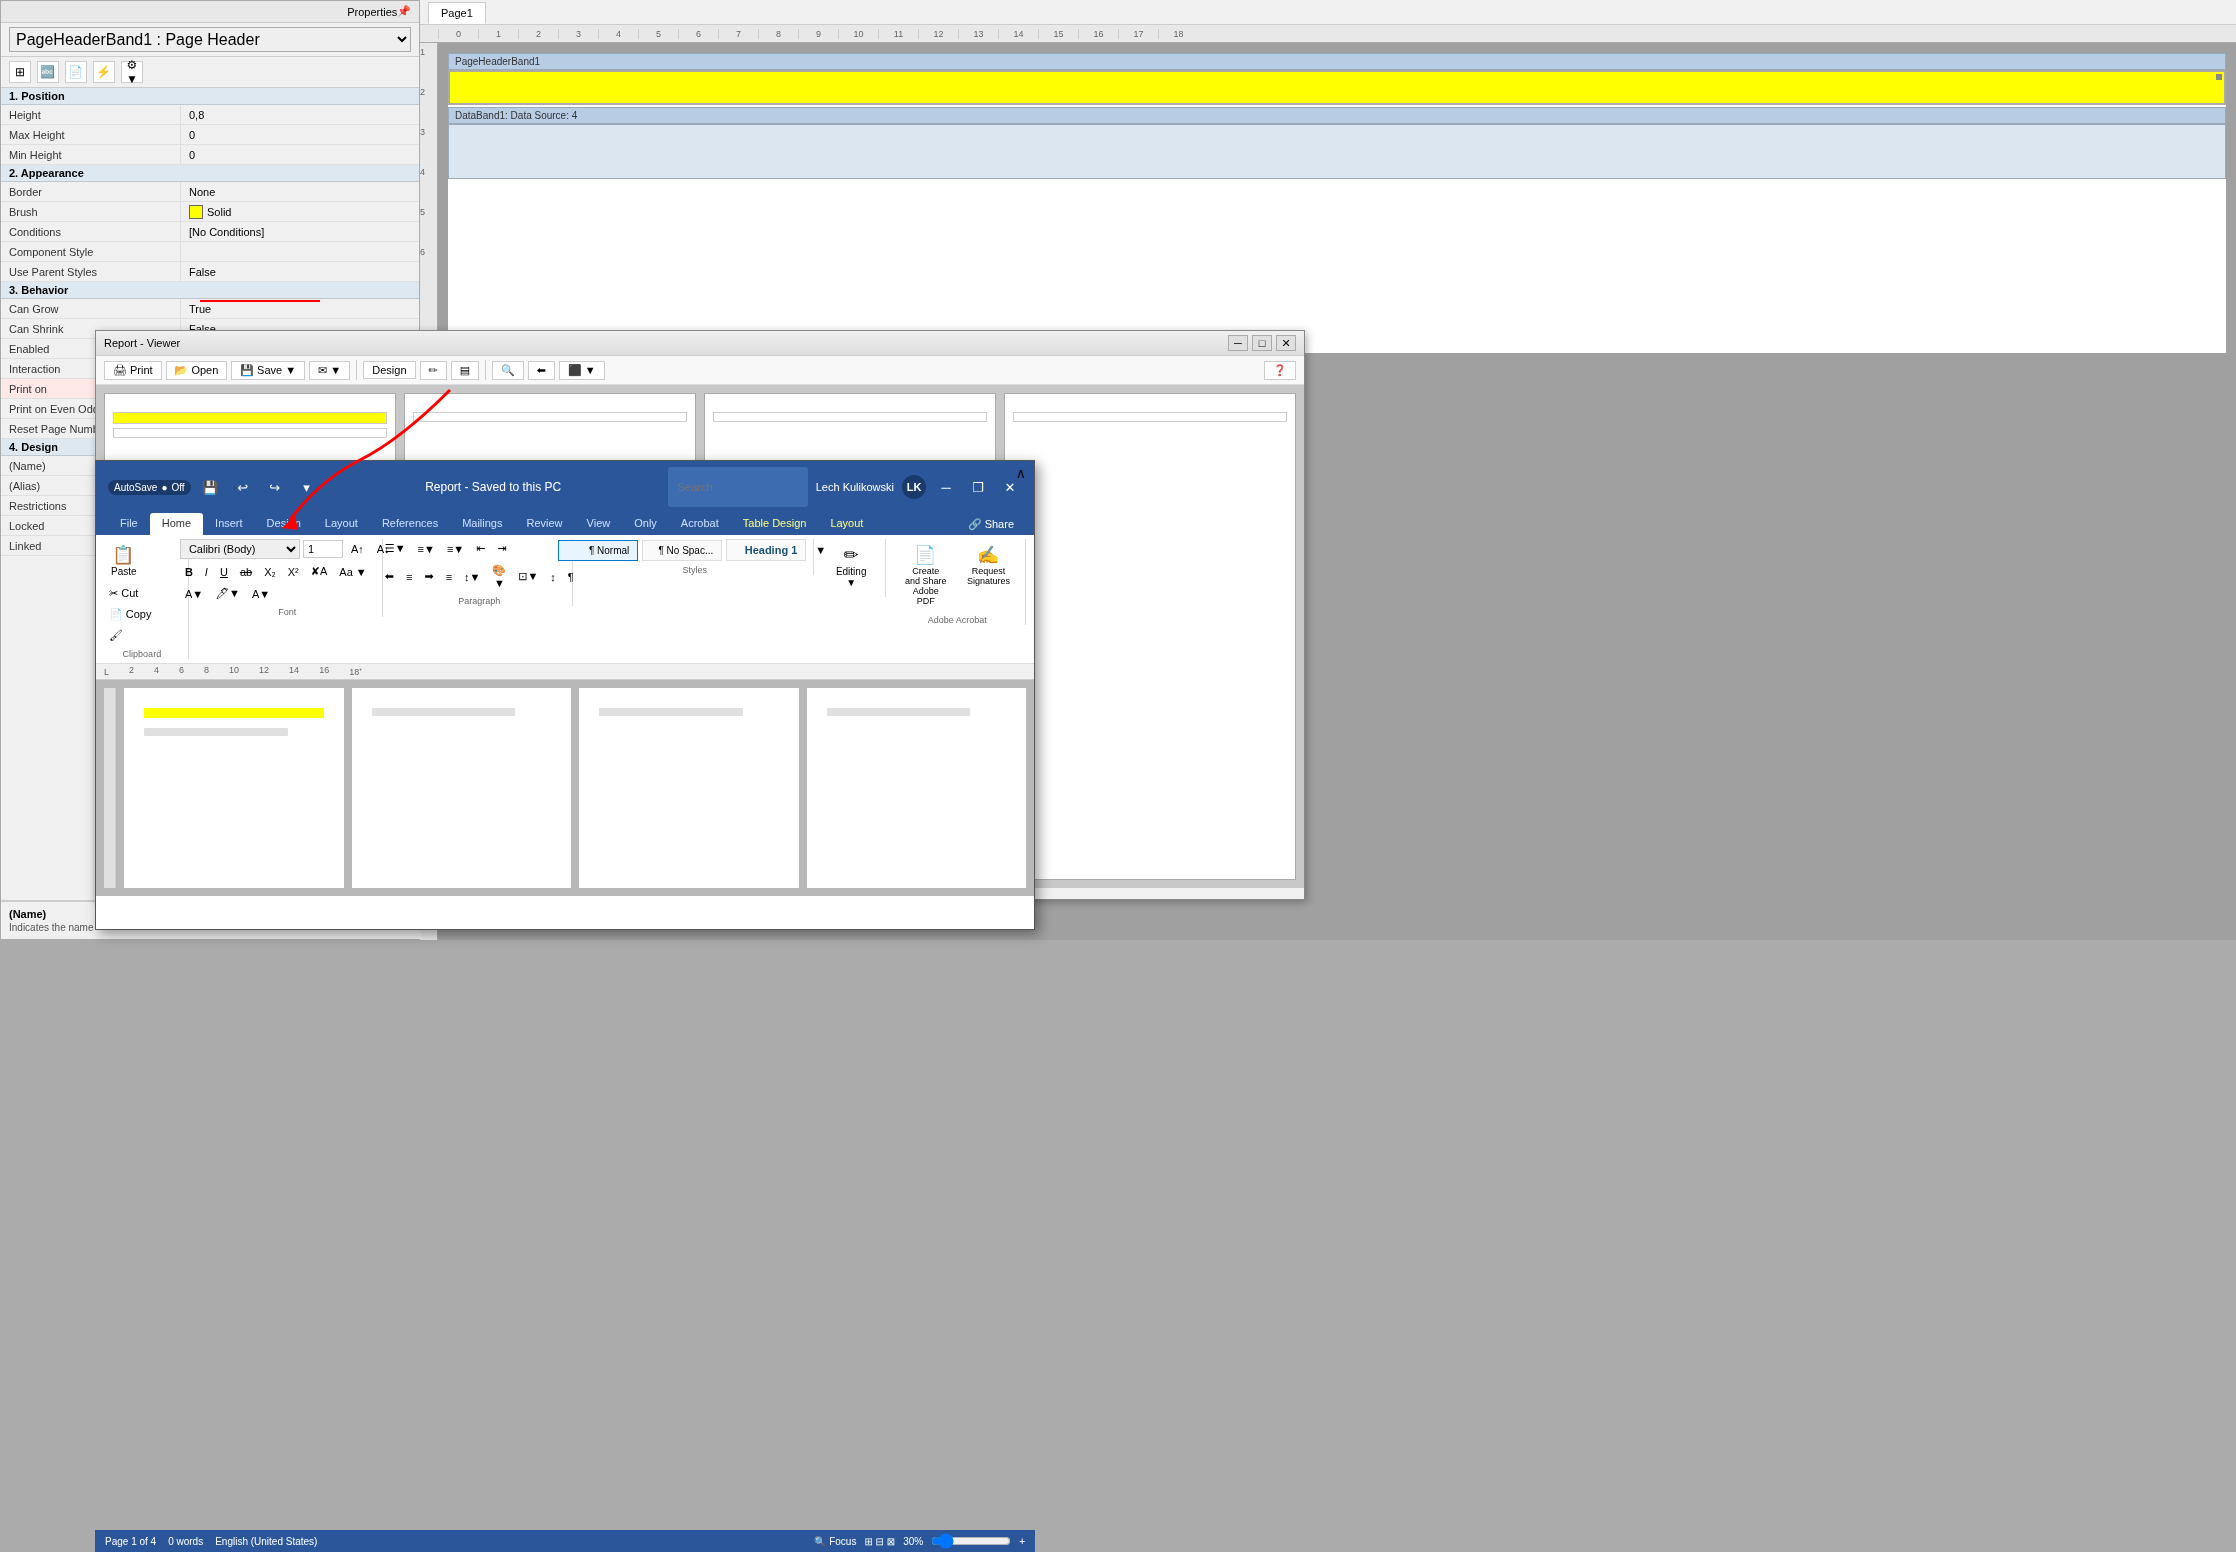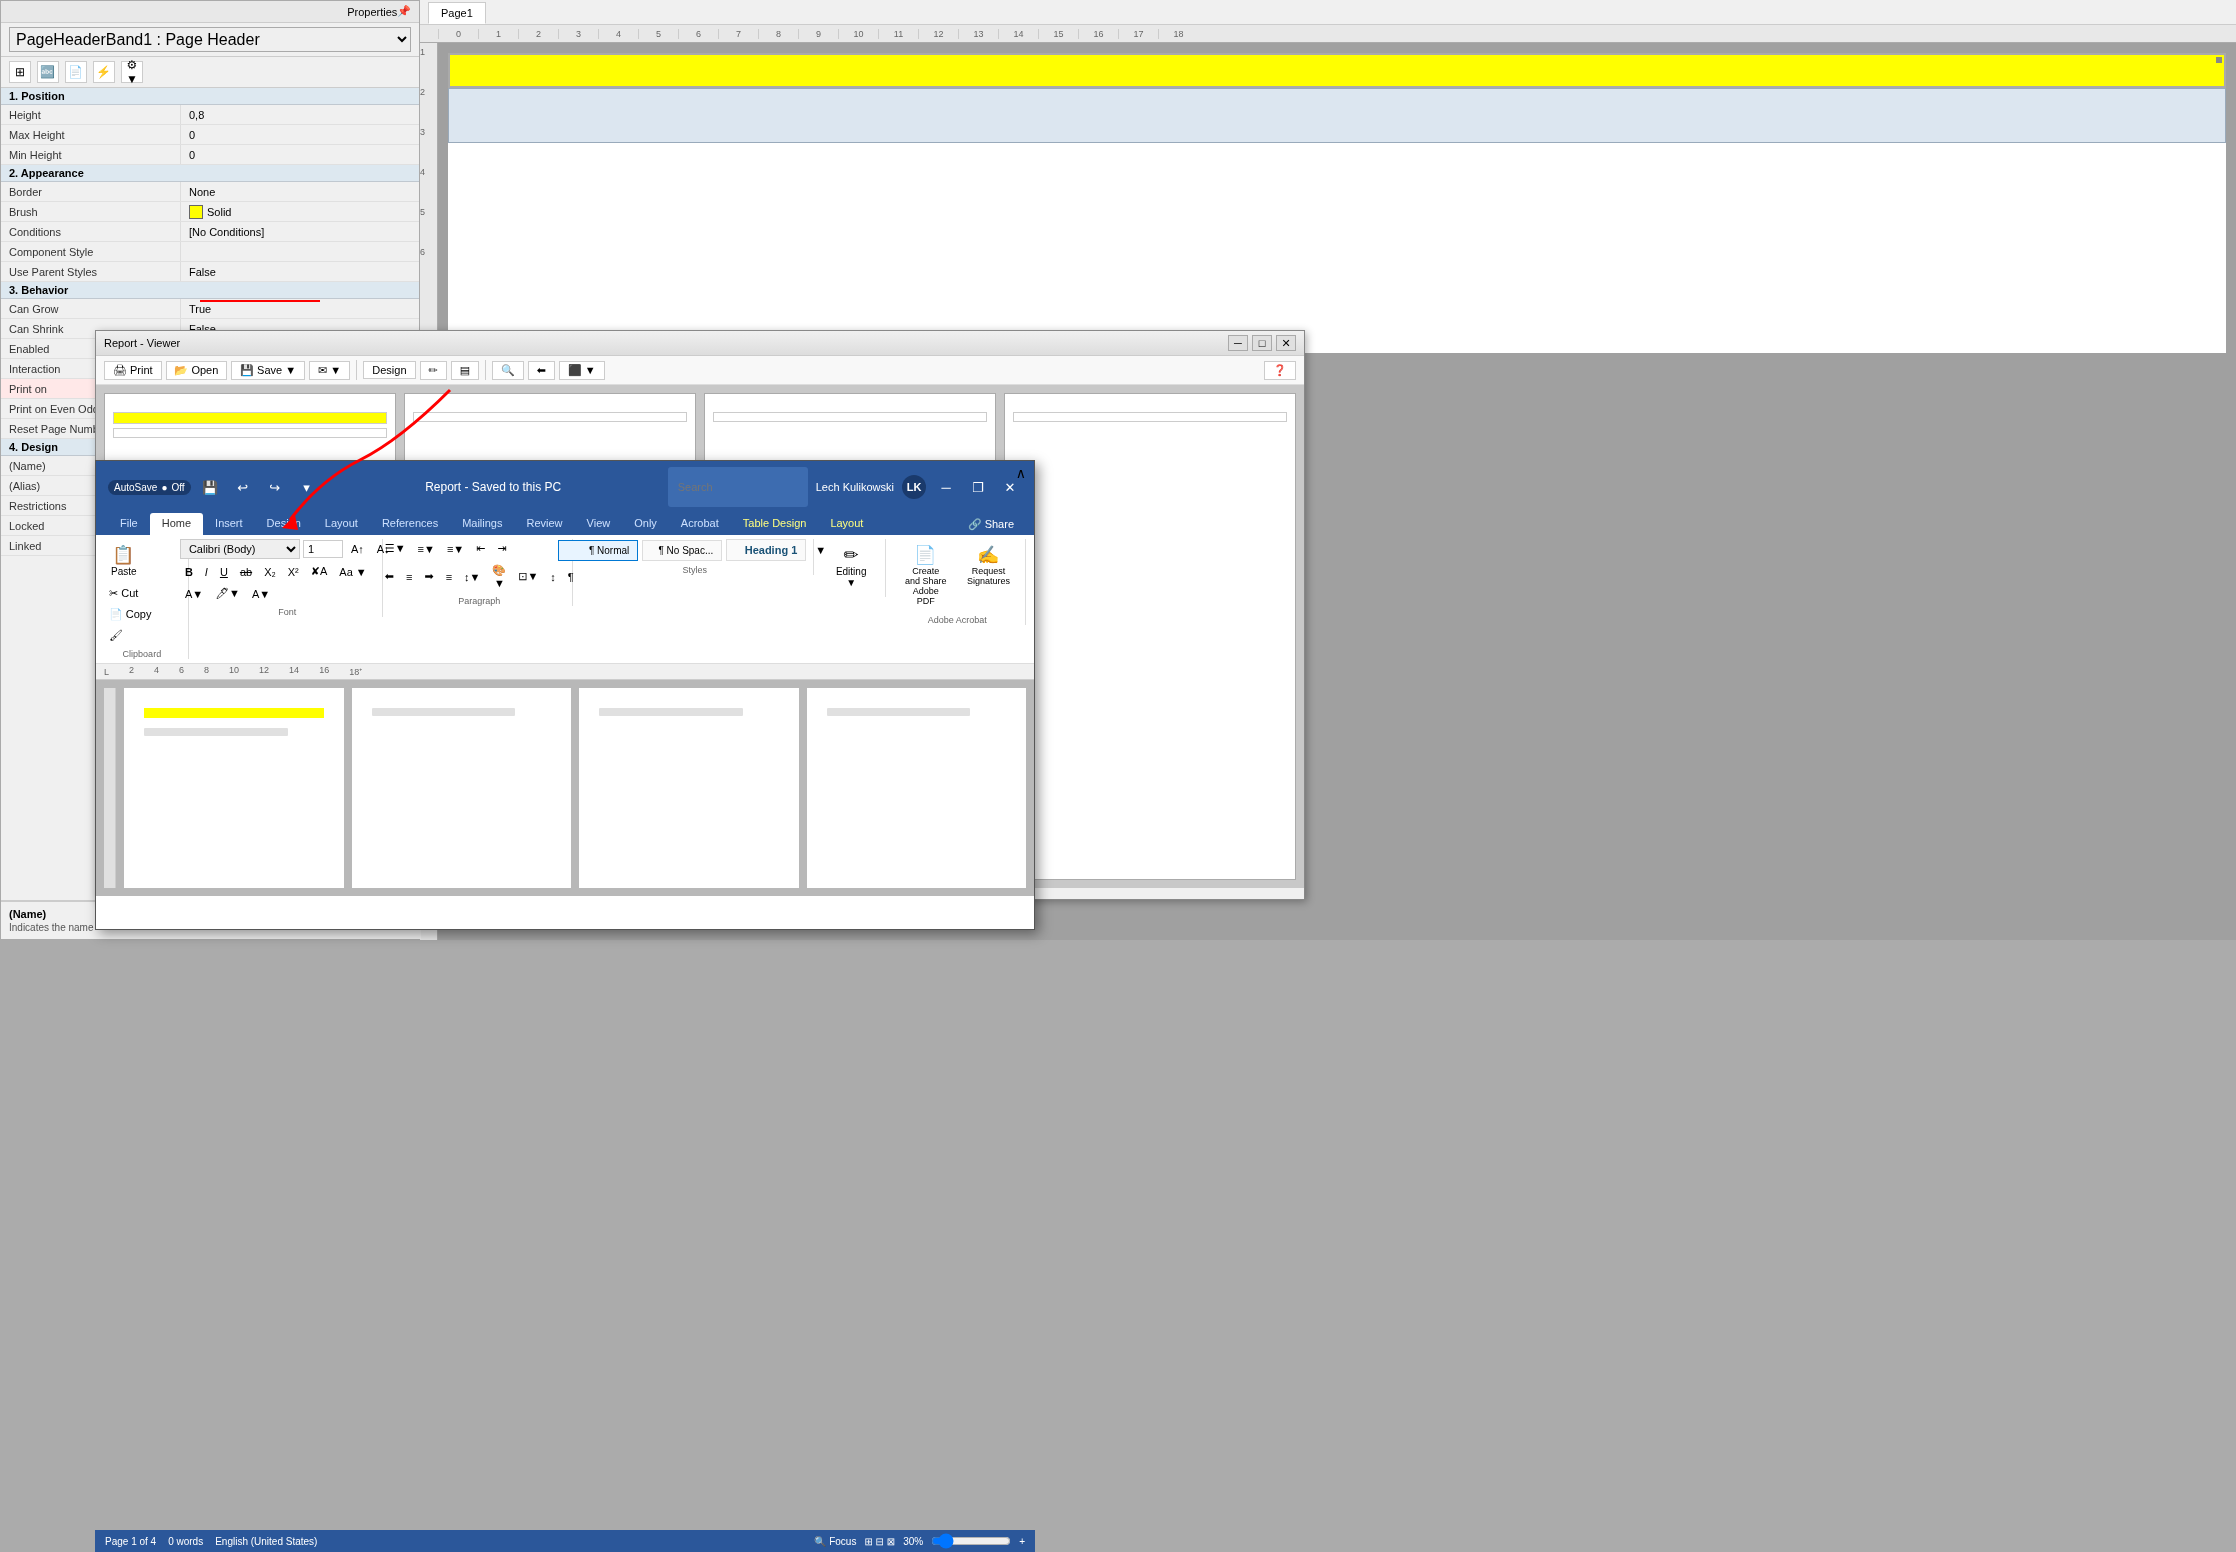--- a/index.html
+++ b/index.html
@@ -645,24 +645,26 @@
       <span>1</span>
       <span>2</span>
       <span>3</span>
       <span>4</span>
       <span>5</span>
       <span>6</span>
     </div>
     <div class="designer-canvas">
       <div class="canvas-page">
 
+        <div style="background:#b8cce4;border:1px solid #9ab;padding:2px 6px;font-size:10px;color:#333;">PageHeaderBand1</div>
         <div style="height:35px;background:#ffff00;border:2px solid #aaa;position:relative;">
           <div style="position:absolute;right:2px;top:2px;width:6px;height:6px;background:#888;"></div>
         </div>
 
+        <div style="background:#b8cce4;border:1px solid #9ab;padding:2px 6px;font-size:10px;color:#333;margin-top:2px;">DataBand1: Data Source: 4</div>
         <div style="height:55px;background:#dce6f0;border:1px solid #9ab;"></div>
       </div>
     </div>
   </div>
 </div>
 
 <div class="report-viewer">
   <div class="viewer-title-bar">
     <span>Report - Viewer</span>
     <div class="viewer-window-controls">

